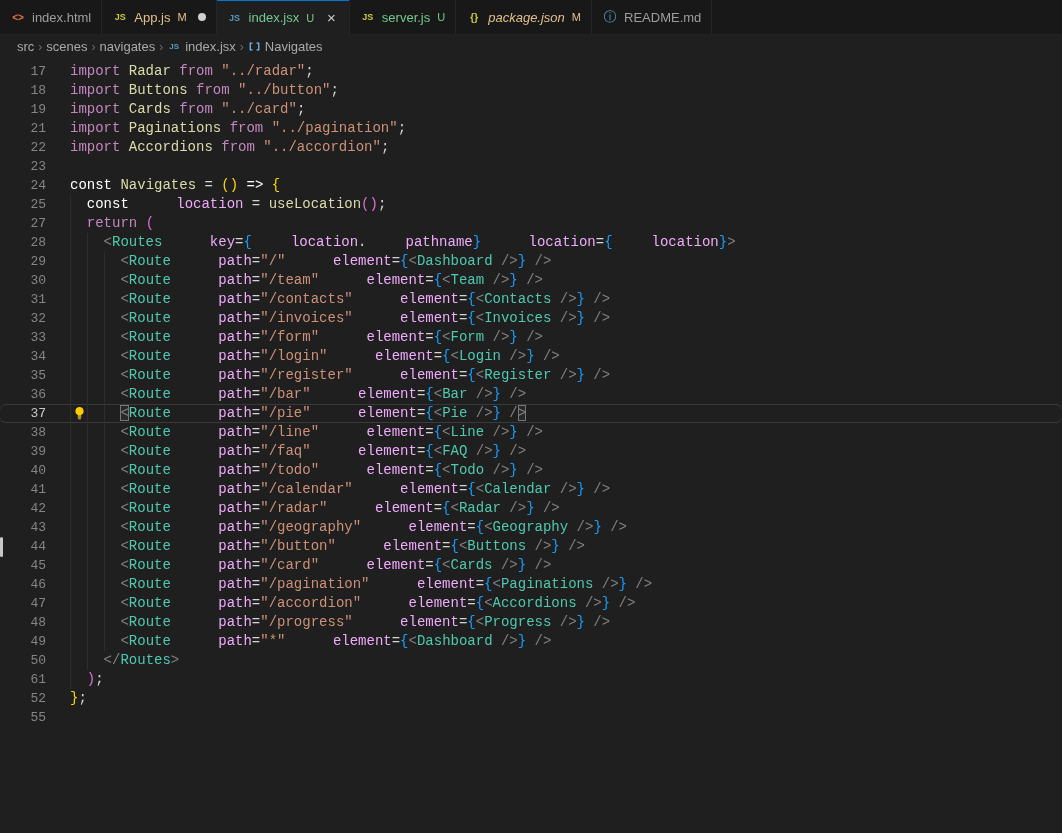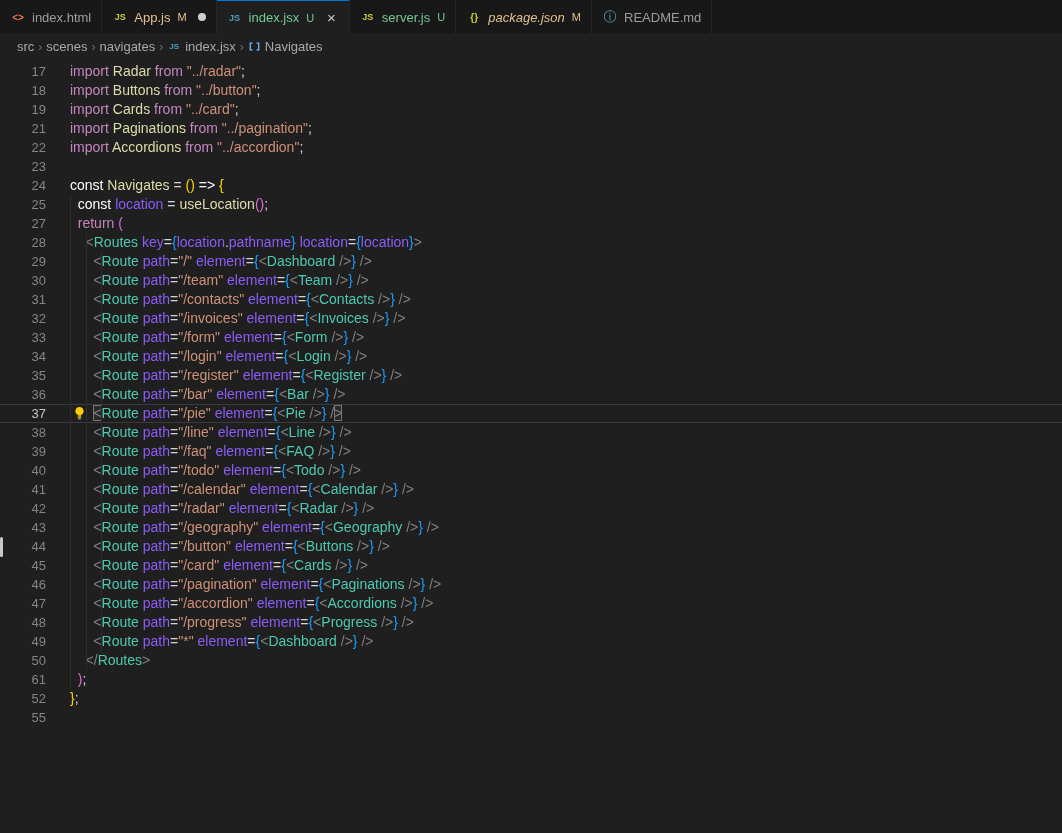--- a/index.html
+++ b/index.html
@@ -47,36 +47,36 @@
     height:23px; display:flex; align-items:center;
     padding-left:17px; font-size:13px; color:#a9a9a9;
     background:#1f1f1f; user-select:none;
   }
   .crumb { display:flex; align-items:center; gap:4px; cursor:pointer; }
   .crumb-sep { margin:0 4px; color:#6e6e6e; font-size:12px; }
   .bicon { width:14px; text-align:center; font-weight:bold; font-size:8px; flex:none; }
   .bicon.jsx { color:#519aba; }
 
   
-  .editor { position:relative; padding-top:4px; font-family:Liberation Sans, sans-serif; font-size:14px; }
+  .editor { position:relative; padding-top:4px; font-family:Liberation Mono, monospace; font-size:14px; }
   .row { display:flex; height:19px; line-height:19px; position:relative; white-space:pre; }
-  .row.current { box-shadow: inset 0 1px 0 #3a3a3a, inset 0 -1px 0 #3a3a3a; }
+  .row.current { box-shadow: inset 0 1px 0 #3a3a3a, inset 0 -1px 0 #3a3a3a; border-radius: 6px; }
   .ln { width:46px; flex:none; text-align:right; color:#858585; font-size:13px; }
   .row.current .ln { color:#c6c6c6; }
   .glyph { width:24px; flex:none; }
   .codeln { flex:1; }
   .guide { position:absolute; top:0; bottom:0; width:1px; background:#2d2d2d; }
 
   
   .k   { color:#C586C0; }
   .s   { color:#ffffff; }
   .str { color:#CE9178; }
   .c   { color:#4EC9B0; }
   .f   { color:#DCDCAA; }
-  .v   { color:#8b5cf6; }
+  .v   { color:#f0abfc;margin-left:39px; }
   .p   { color:#D4D4D4; }
   .t   { color:#808080; }
   .b1  { color:#FFD700; }
   .b2  { color:#DA70D6; }
   .b3  { color:#179FFF; }
   .tm  { color:#808080; box-shadow: inset 0 0 0 1px #767676; background:rgba(90,90,90,0.18); }
 
   .bulb { position:absolute; left:72px; top:2px; width:15px; height:15px; }
 
   .edge-bar {

